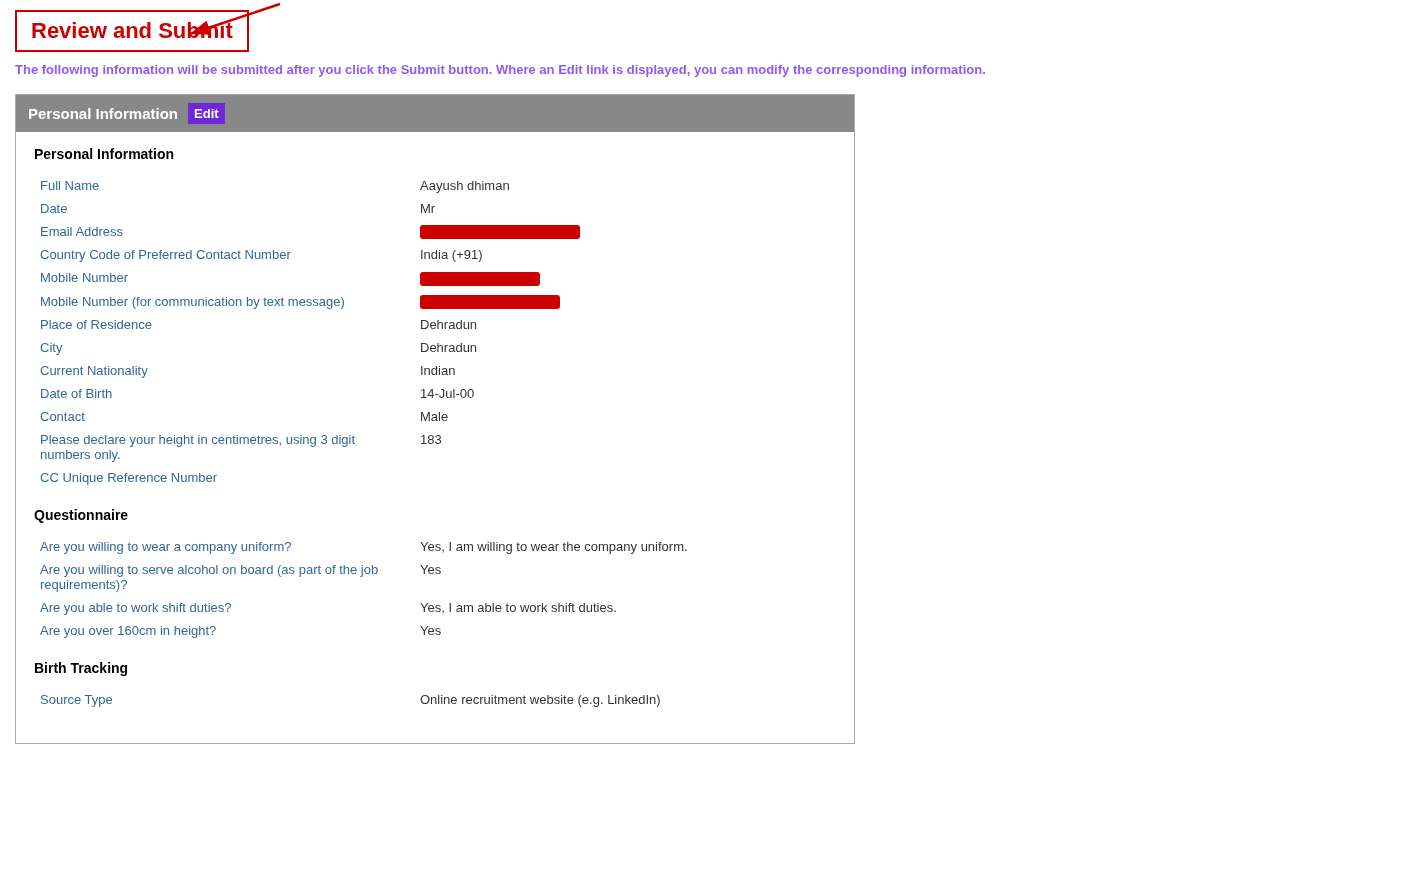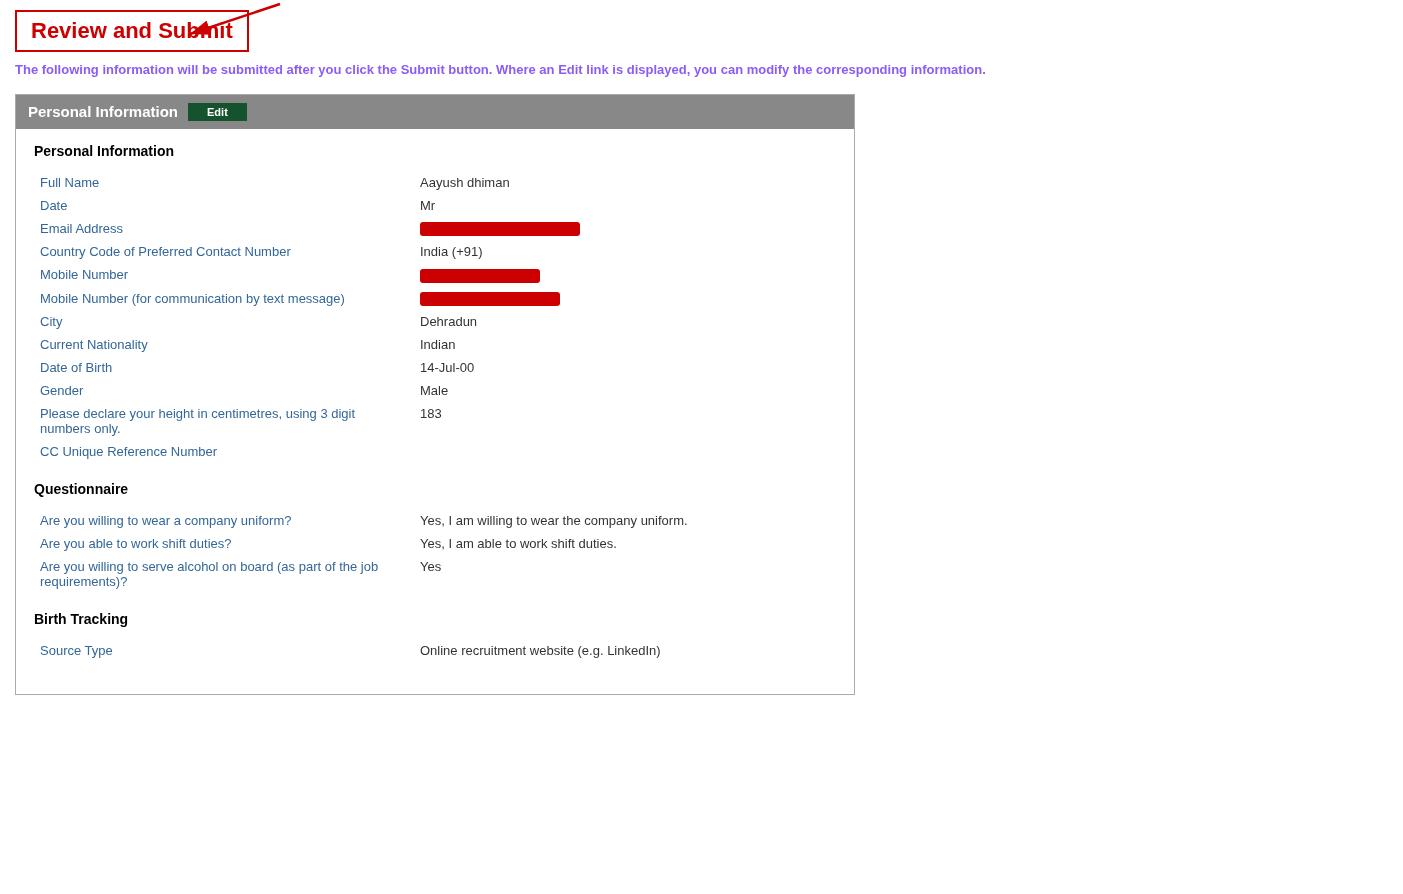--- a/index.html
+++ b/index.html
@@ -44,25 +44,25 @@
       display: flex;
       align-items: center;
       gap: 10px;
     }
     .section-header-title {
       font-weight: bold;
       color: #fff;
       font-size: 15px;
     }
     .edit-button {
-      background-color: #14532d;
+      background-color: #6d28d9;
       color: #fff;
       border: none;
-      padding: 3px 19px;
-      font-size: 11px;
+      padding: 3px 6px;
+      font-size: 13px;
       cursor: pointer;
       font-weight: bold;
     }
     .section-body {
       padding: 14px 18px;
     }
     .subsection-title {
       font-weight: bold;
       font-size: 14px;
       margin-bottom: 12px;
@@ -167,33 +167,37 @@
             </tr>
             <tr>
               <td>Mobile Number</td>
               <td><span class="redacted" style="width: 120px;"></span></td>
             </tr>
             <tr>
               <td>Mobile Number (for communication by text message)</td>
               <td><span class="redacted" style="width: 140px;"></span></td>
             </tr>
             <tr>
+              <td>Place of Residence</td>
+              <td>Dehradun</td>
+            </tr>
+            <tr>
               <td>City</td>
               <td>Dehradun</td>
             </tr>
             <tr>
               <td>Current Nationality</td>
               <td>Indian</td>
             </tr>
             <tr>
               <td>Date of Birth</td>
               <td>14-Jul-00</td>
             </tr>
             <tr>
-              <td>Gender</td>
+              <td>Contact</td>
               <td>Male</td>
             </tr>
             <tr>
               <td>Please declare your height in centimetres, using 3 digit numbers only.</td>
               <td>183</td>
             </tr>
             <tr>
               <td>CC Unique Reference Number</td>
               <td></td>
             </tr>
@@ -202,25 +206,29 @@
 
       <div class="questionnaire-title">Questionnaire</div>
 
       <table class="info-table">
         <tbody id="questionnaire-rows">
         <tr>
               <td>Are you willing to wear a company uniform?</td>
               <td>Yes, I am willing to wear the company uniform.</td>
             </tr>
             <tr>
+              <td>Are you willing to serve alcohol on board (as part of the job requirements)?</td>
+              <td>Yes</td>
+            </tr>
+            <tr>
               <td>Are you able to work shift duties?</td>
               <td>Yes, I am able to work shift duties.</td>
             </tr>
             <tr>
-              <td>Are you willing to serve alcohol on board (as part of the job requirements)?</td>
+              <td>Are you over 160cm in height?</td>
               <td>Yes</td>
             </tr>
           </tbody>
       </table>
 
       <div class="source-title">Birth Tracking</div>
 
       <table class="info-table">
         <tbody id="source-tracking-rows">
         <tr>

